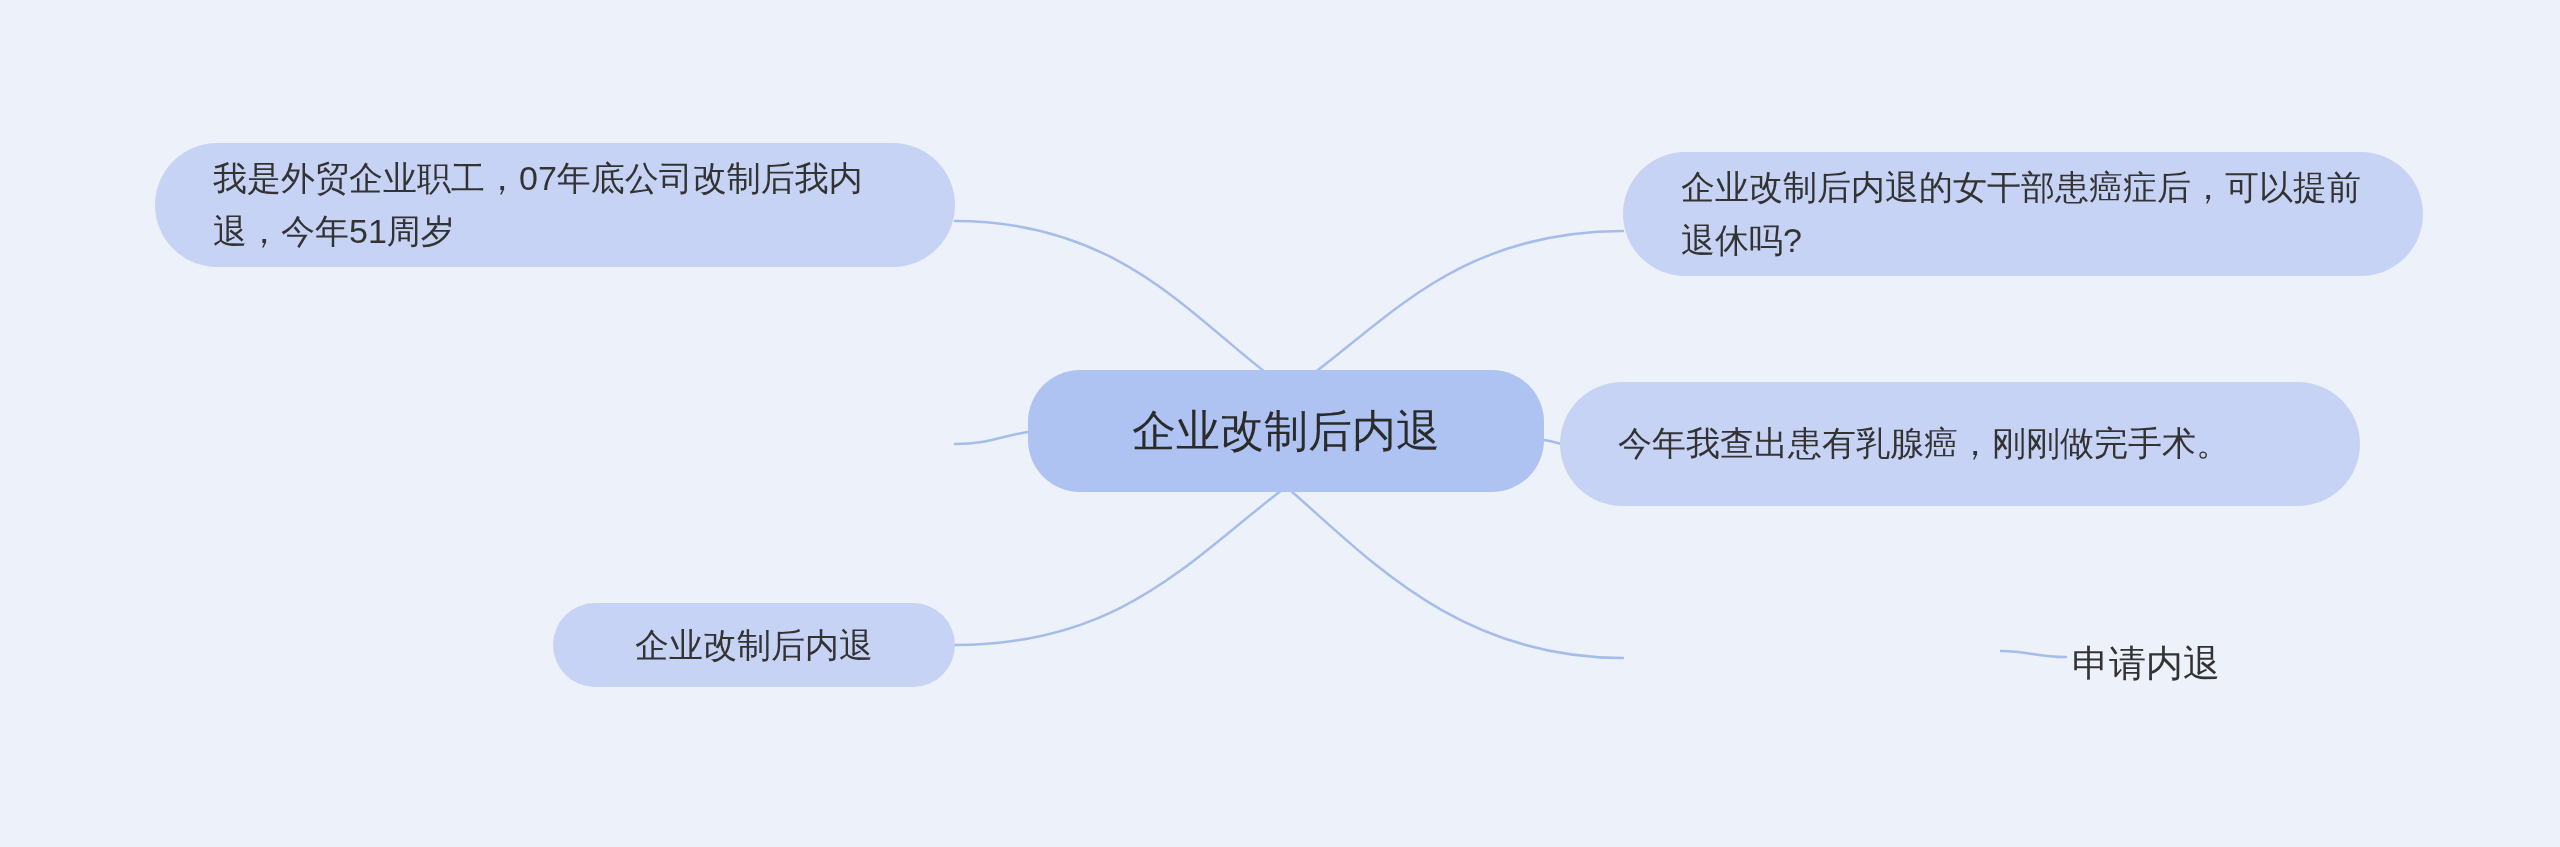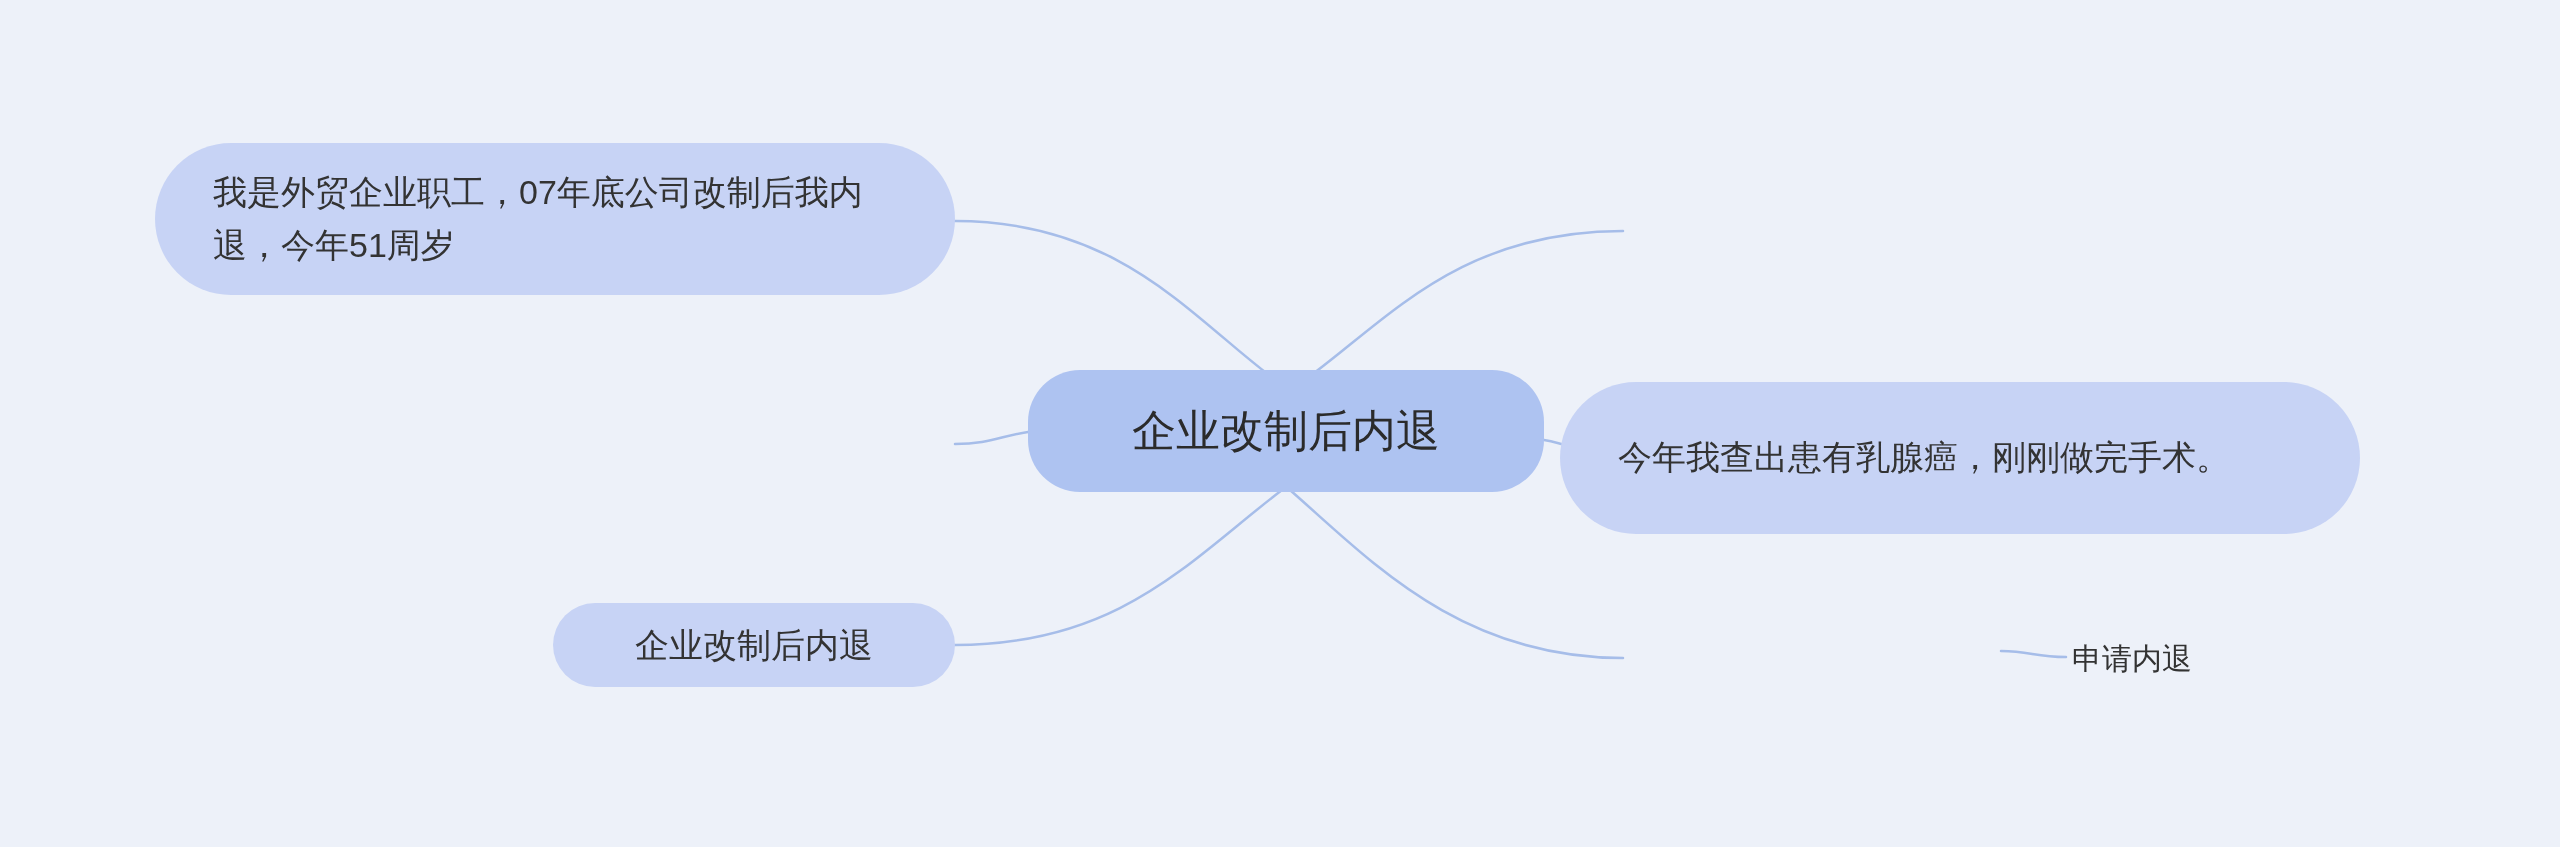--- a/index.html
+++ b/index.html
@@ -23,21 +23,21 @@
     position: absolute;
     display: flex;
     align-items: center;
     background: #c7d3f5;
     color: #333333;
     font-size: 34px;
     line-height: 1.55;
     border-radius: 76px;
   }
   .node.big {
-    width: 800px; height: 152px;
+    width: 800px; height: 124px;
     padding: 0 58px;
     text-align: left;
   }
   .node.small {
     justify-content: center;
     text-align: center;
     border-radius: 42px;
     height: 84px;
   }
   .node.center-node {
@@ -52,21 +52,21 @@
   }
   .node-top-left    { left: 155px;  top: 143px; }
   .node-mid-left    { left: 155px;  top: 368px; }
   .node-bottom-left { left: 553px;  top: 603px; width: 402px; }
   .node-top-right   { left: 1623px; top: 152px; width: 795px; height: 158px; }
   .node-mid-right   { left: 1560px; top: 382px; font-family: Liberation Serif, serif; }
   .node-bottom-right{ left: 1623px; top: 616px; width: 378px; }
   .leaf-label {
     position: absolute;
     left: 2072px; top: 638px;
-    font-size: 30px;
+    font-size: 37px;
     color: #333333;
     line-height: 1.4;
   }
 </style>
 </head>
 <body>
 
 <div class="canvas">
 
   <svg class="connector-layer" viewBox="0 0 2560 847" xmlns="http://www.w3.org/2000/svg">
@@ -87,20 +87,23 @@
 
 
   <div class="node small node-bottom-left">
     <span>企业改制后内退</span>
   </div>
 
   <div class="node center-node">
     <span>企业改制后内退</span>
   </div>
 
+  <div class="node big node-top-right">
+    <span>企业改制后内退的女干部患癌症后，可以提前退休吗?</span>
+  </div>
 
   <div class="node big node-mid-right">
     <span>今年我查出患有乳腺癌，刚刚做完手术。</span>
   </div>
 
 
   <div class="leaf-label">申请内退</div>
 
 </div>
 

